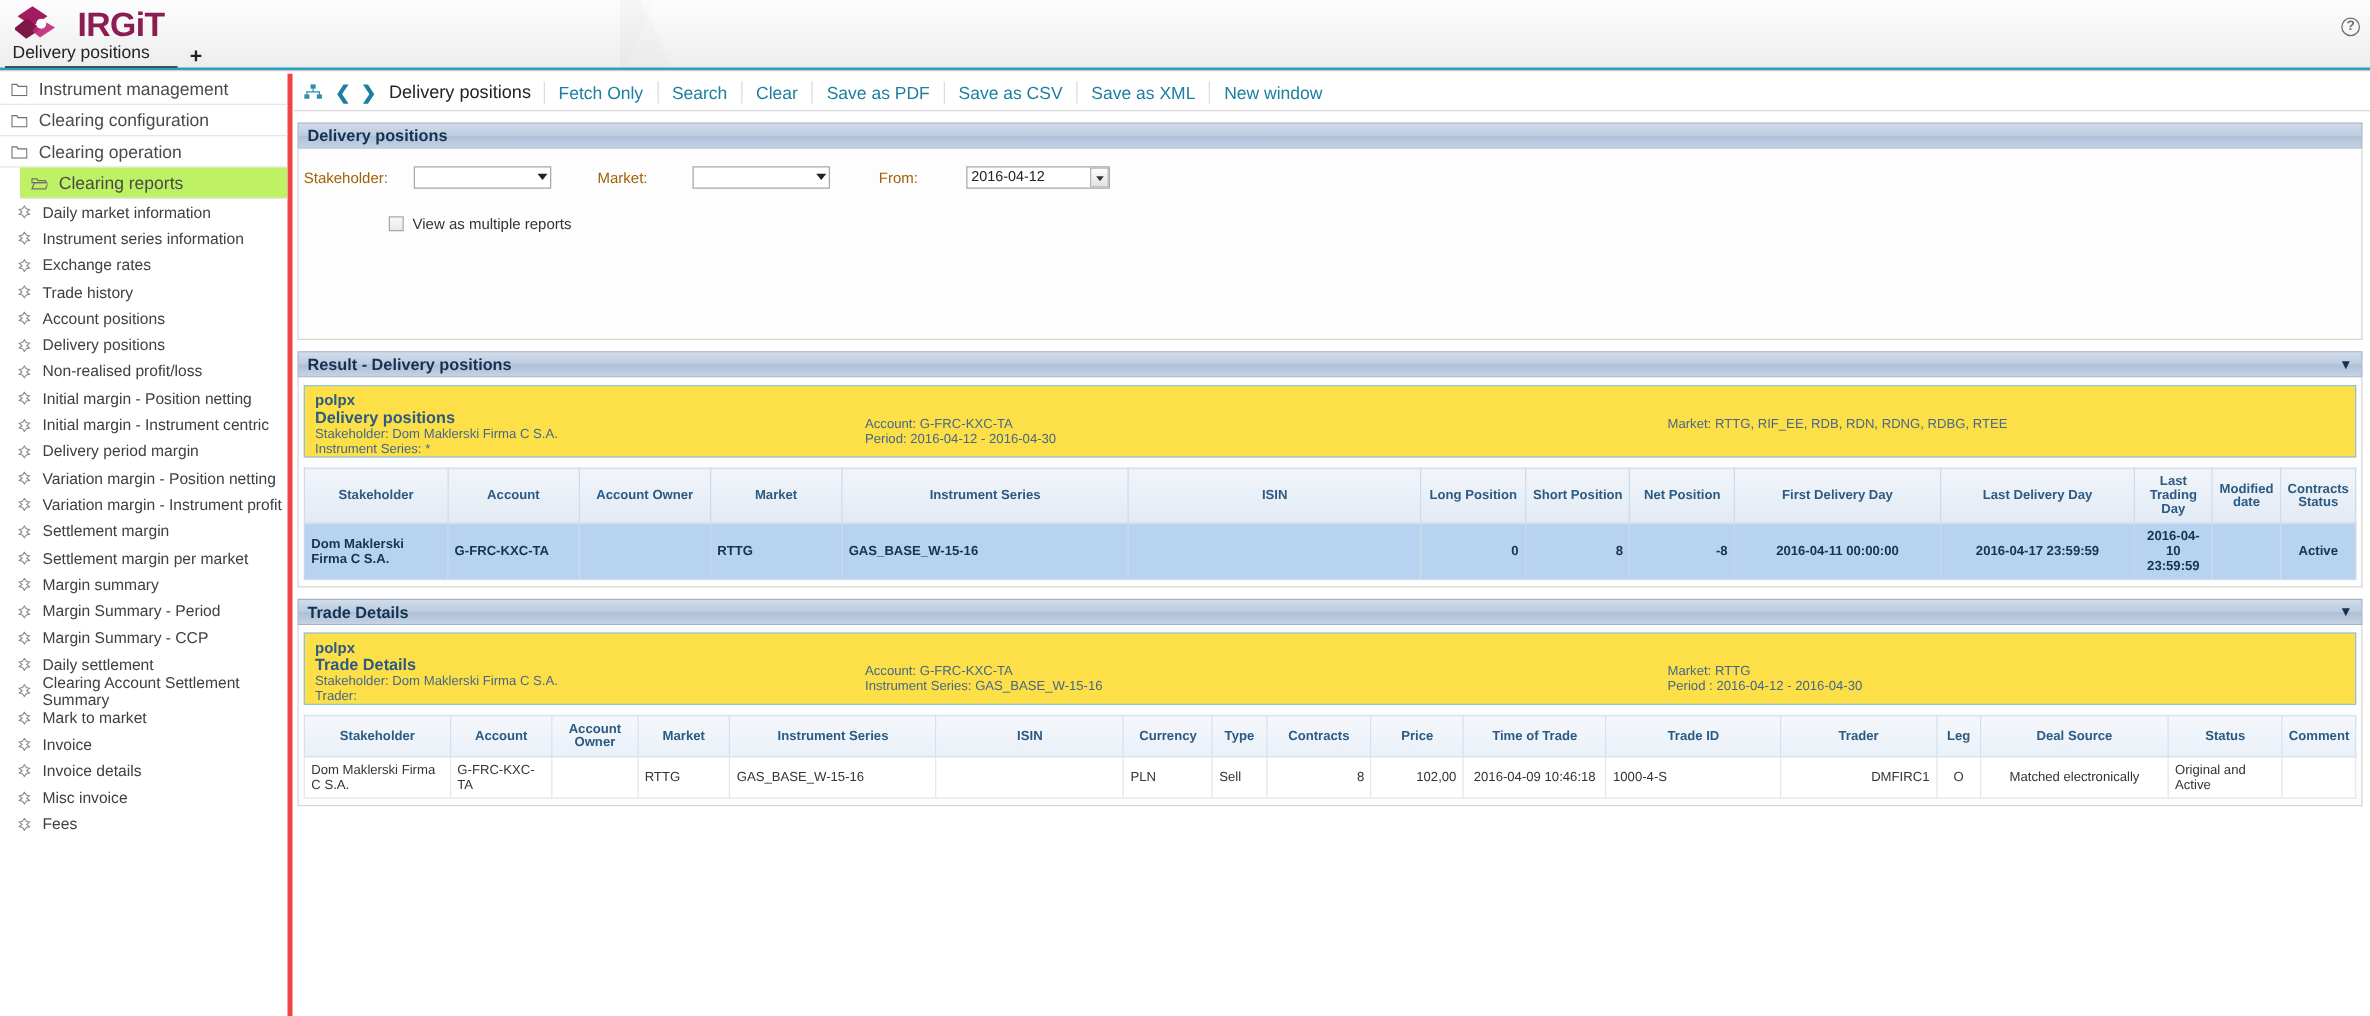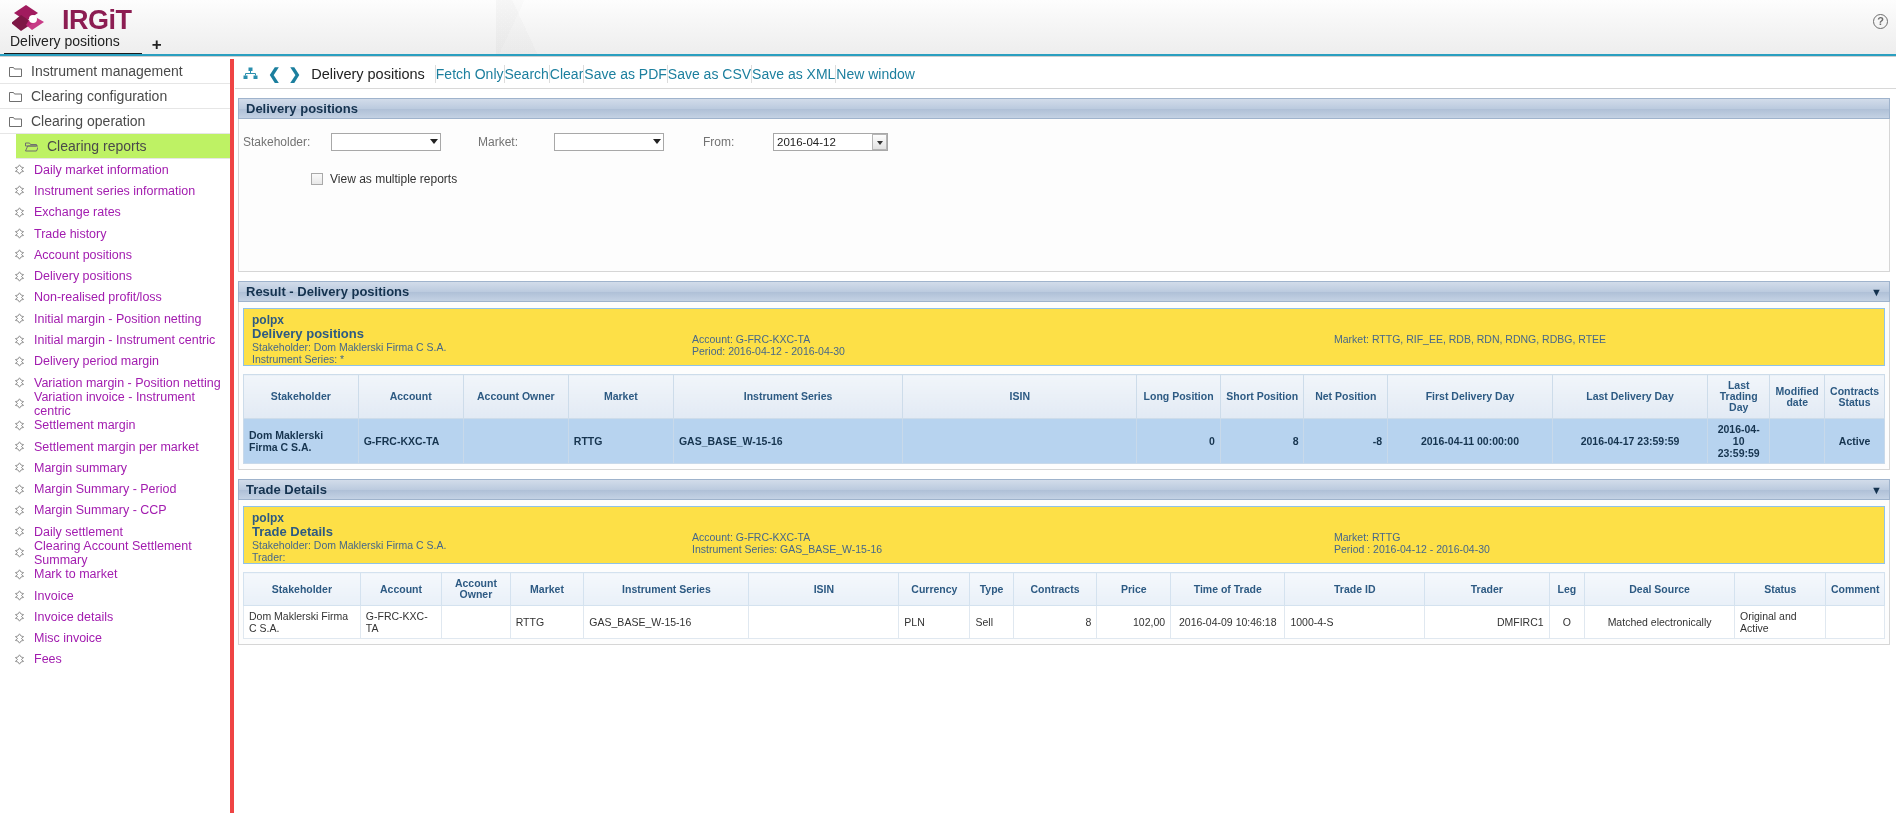--- a/index.html
+++ b/index.html
@@ -74,21 +74,21 @@
     display: flex; align-items: center; gap: 9px;
     height: 25px; padding-left: 9px;
     font-size: 14px; color: #4a4a4a;
     border-bottom: 1px solid #e6e6e6;
     cursor: pointer;
   }
   .side-group.open { background: #bef264; margin-left: 16px; }
   .side-item {
     display: flex; align-items: center; gap: 9px;
     height: 21.3px; padding-left: 14px;
-    font-size: 12.5px; color: #a21caf;
+    font-size: 12.5px; color: #404040;
     cursor: pointer;
   }
   .ico-folder { width: 13px; height: 11px; flex: none; }
   .ico-diamond { width: 11px; height: 11px; flex: none; }
 
   
   .main {
     position: absolute; left: 235px; top: 59px;
     width: 1661px; height: 754px;
     background: #ffffff; overflow: hidden;
@@ -101,21 +101,21 @@
   }
   .cmd-ico { width: 15px; height: 13px; margin-right: 6px; }
   .chev {
     font-size: 15px; color: #1c7f9e; font-weight: bold;
     padding: 0 4px; cursor: pointer;
   }
   .cmd-title {
     font-size: 14.5px; color: #222; padding: 0 10px 0 6px;
   }
   .cmd-link {
-    font-size: 14px; color: #1c7f9e; padding: 1px 0;
+    font-size: 14px; color: #1c7f9e; padding: 1px 11px;
     border-left: 1px solid #dcdcdc; cursor: pointer; white-space: nowrap;
   }
   .cmd-link:first-of-type { border-left: 1px solid #dcdcdc; }
 
   
   .panel { margin: 9px 6px 0 3px; }
   .panel-head {
     height: 21px; display: flex; align-items: center;
     padding: 0 7px;
     background: linear-gradient(to bottom, #d2dcea 0%, #bccbdf 50%, #aebfd6 51%, #c4d2e4 100%);
@@ -124,21 +124,21 @@
     justify-content: space-between;
   }
   .panel-collapse { color: #14324f; font-size: 11px; cursor: pointer; }
   .panel-body {
     border: 1px solid #d6d6d6; border-top: none;
     background: #fdfdfd; padding: 9px 0 0 0;
   }
 
   
   .form-row { display: flex; align-items: center; height: 27px; padding-left: 4px; }
-  .f-label { font-size: 12px; color: #737373; }
+  .f-label { font-size: 12px; color: #a16207; }
   .lbl-stake { width: 88px; }
   .lbl-market { width: 76px; }
   .lbl-from   { width: 70px; }
   .sel, .txt, .dtf {
     height: 18px; border: 1px solid #a8a8a8; background: #fff;
     font-size: 11.5px; color: #222; padding: 0 3px;
     font-family: "Liberation Sans", sans-serif;
   }
   .sel-wrap { position: relative; display: inline-block; }
   .sel-wrap .arrow {
@@ -332,21 +332,21 @@
         <div class="side-item">
           <svg class="ico-diamond" viewBox="0 0 11 11">
             <path d="M5.5 0.8 L7 3 L9.6 3.6 L7.4 5.5 L9.6 7.4 L7 8 L5.5 10.2 L4 8 L1.4 7.4 L3.6 5.5 L1.4 3.6 L4 3 Z" fill="none" stroke="#8a8a8a" stroke-width="0.9"></path>
           </svg>
           <span>Variation margin - Position netting</span>
         </div>
         <div class="side-item">
           <svg class="ico-diamond" viewBox="0 0 11 11">
             <path d="M5.5 0.8 L7 3 L9.6 3.6 L7.4 5.5 L9.6 7.4 L7 8 L5.5 10.2 L4 8 L1.4 7.4 L3.6 5.5 L1.4 3.6 L4 3 Z" fill="none" stroke="#8a8a8a" stroke-width="0.9"></path>
           </svg>
-          <span>Variation invoice - Instrument centric</span>
+          <span>Variation margin - Instrument profit</span>
         </div>
         <div class="side-item">
           <svg class="ico-diamond" viewBox="0 0 11 11">
             <path d="M5.5 0.8 L7 3 L9.6 3.6 L7.4 5.5 L9.6 7.4 L7 8 L5.5 10.2 L4 8 L1.4 7.4 L3.6 5.5 L1.4 3.6 L4 3 Z" fill="none" stroke="#8a8a8a" stroke-width="0.9"></path>
           </svg>
           <span>Settlement margin</span>
         </div>
         <div class="side-item">
           <svg class="ico-diamond" viewBox="0 0 11 11">
             <path d="M5.5 0.8 L7 3 L9.6 3.6 L7.4 5.5 L9.6 7.4 L7 8 L5.5 10.2 L4 8 L1.4 7.4 L3.6 5.5 L1.4 3.6 L4 3 Z" fill="none" stroke="#8a8a8a" stroke-width="0.9"></path>

